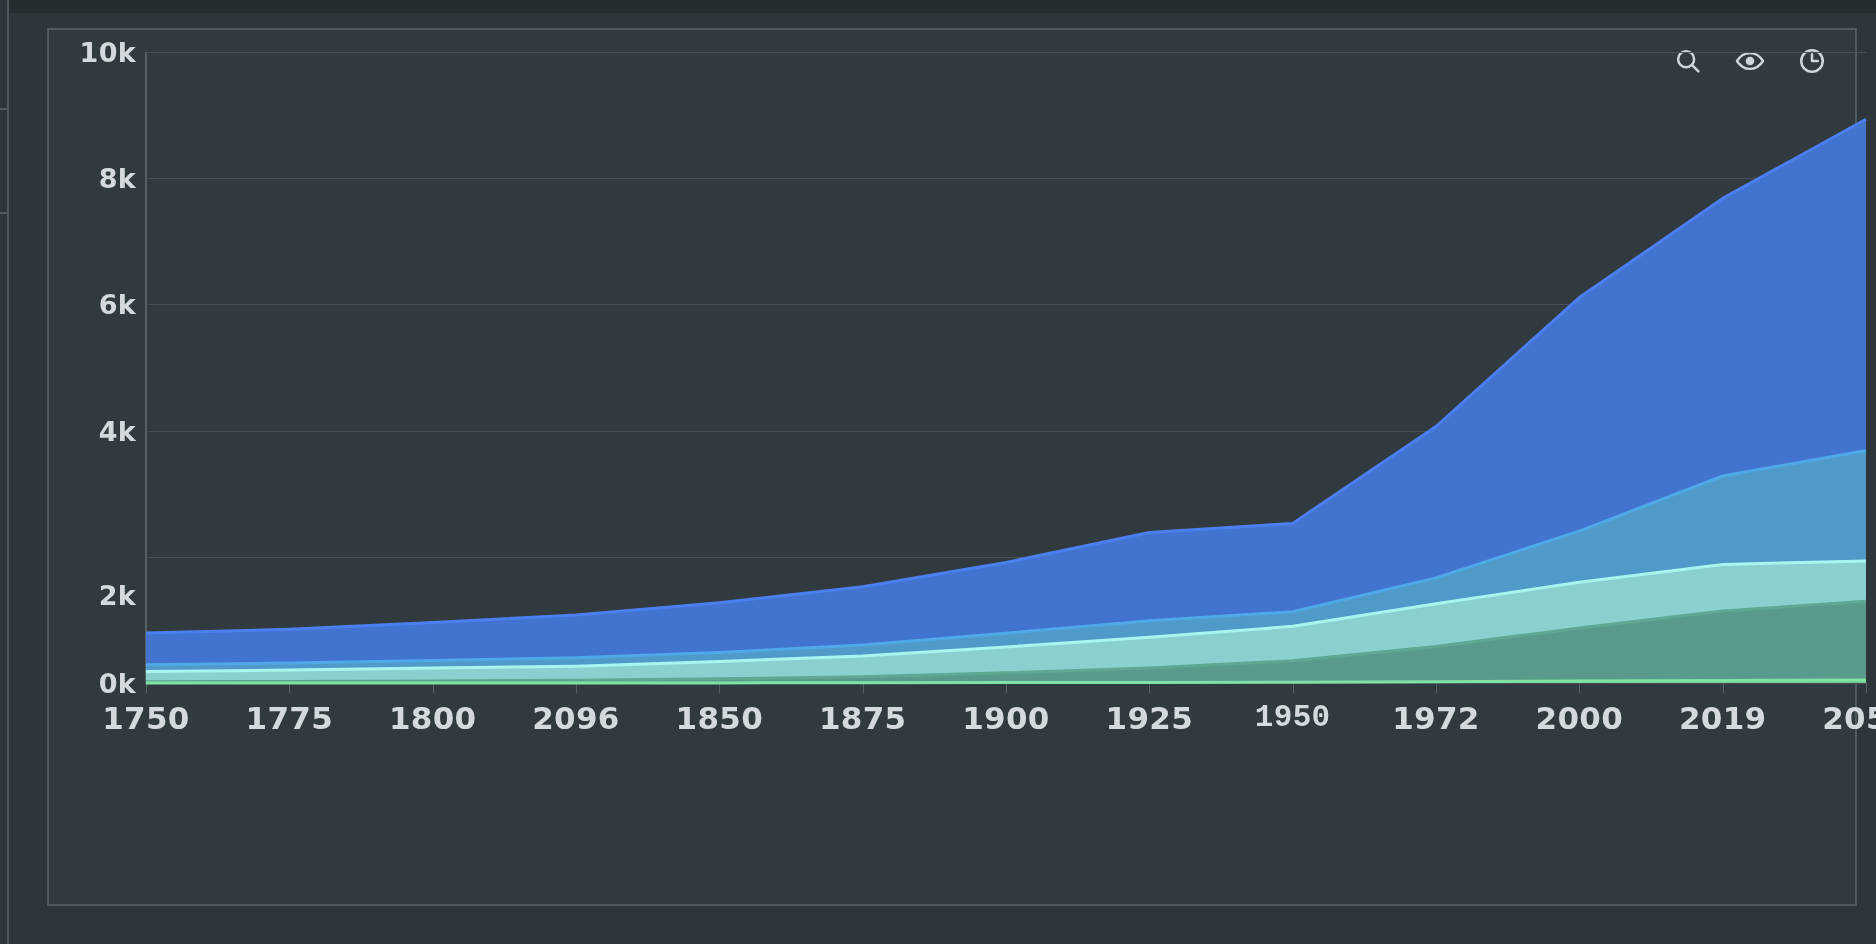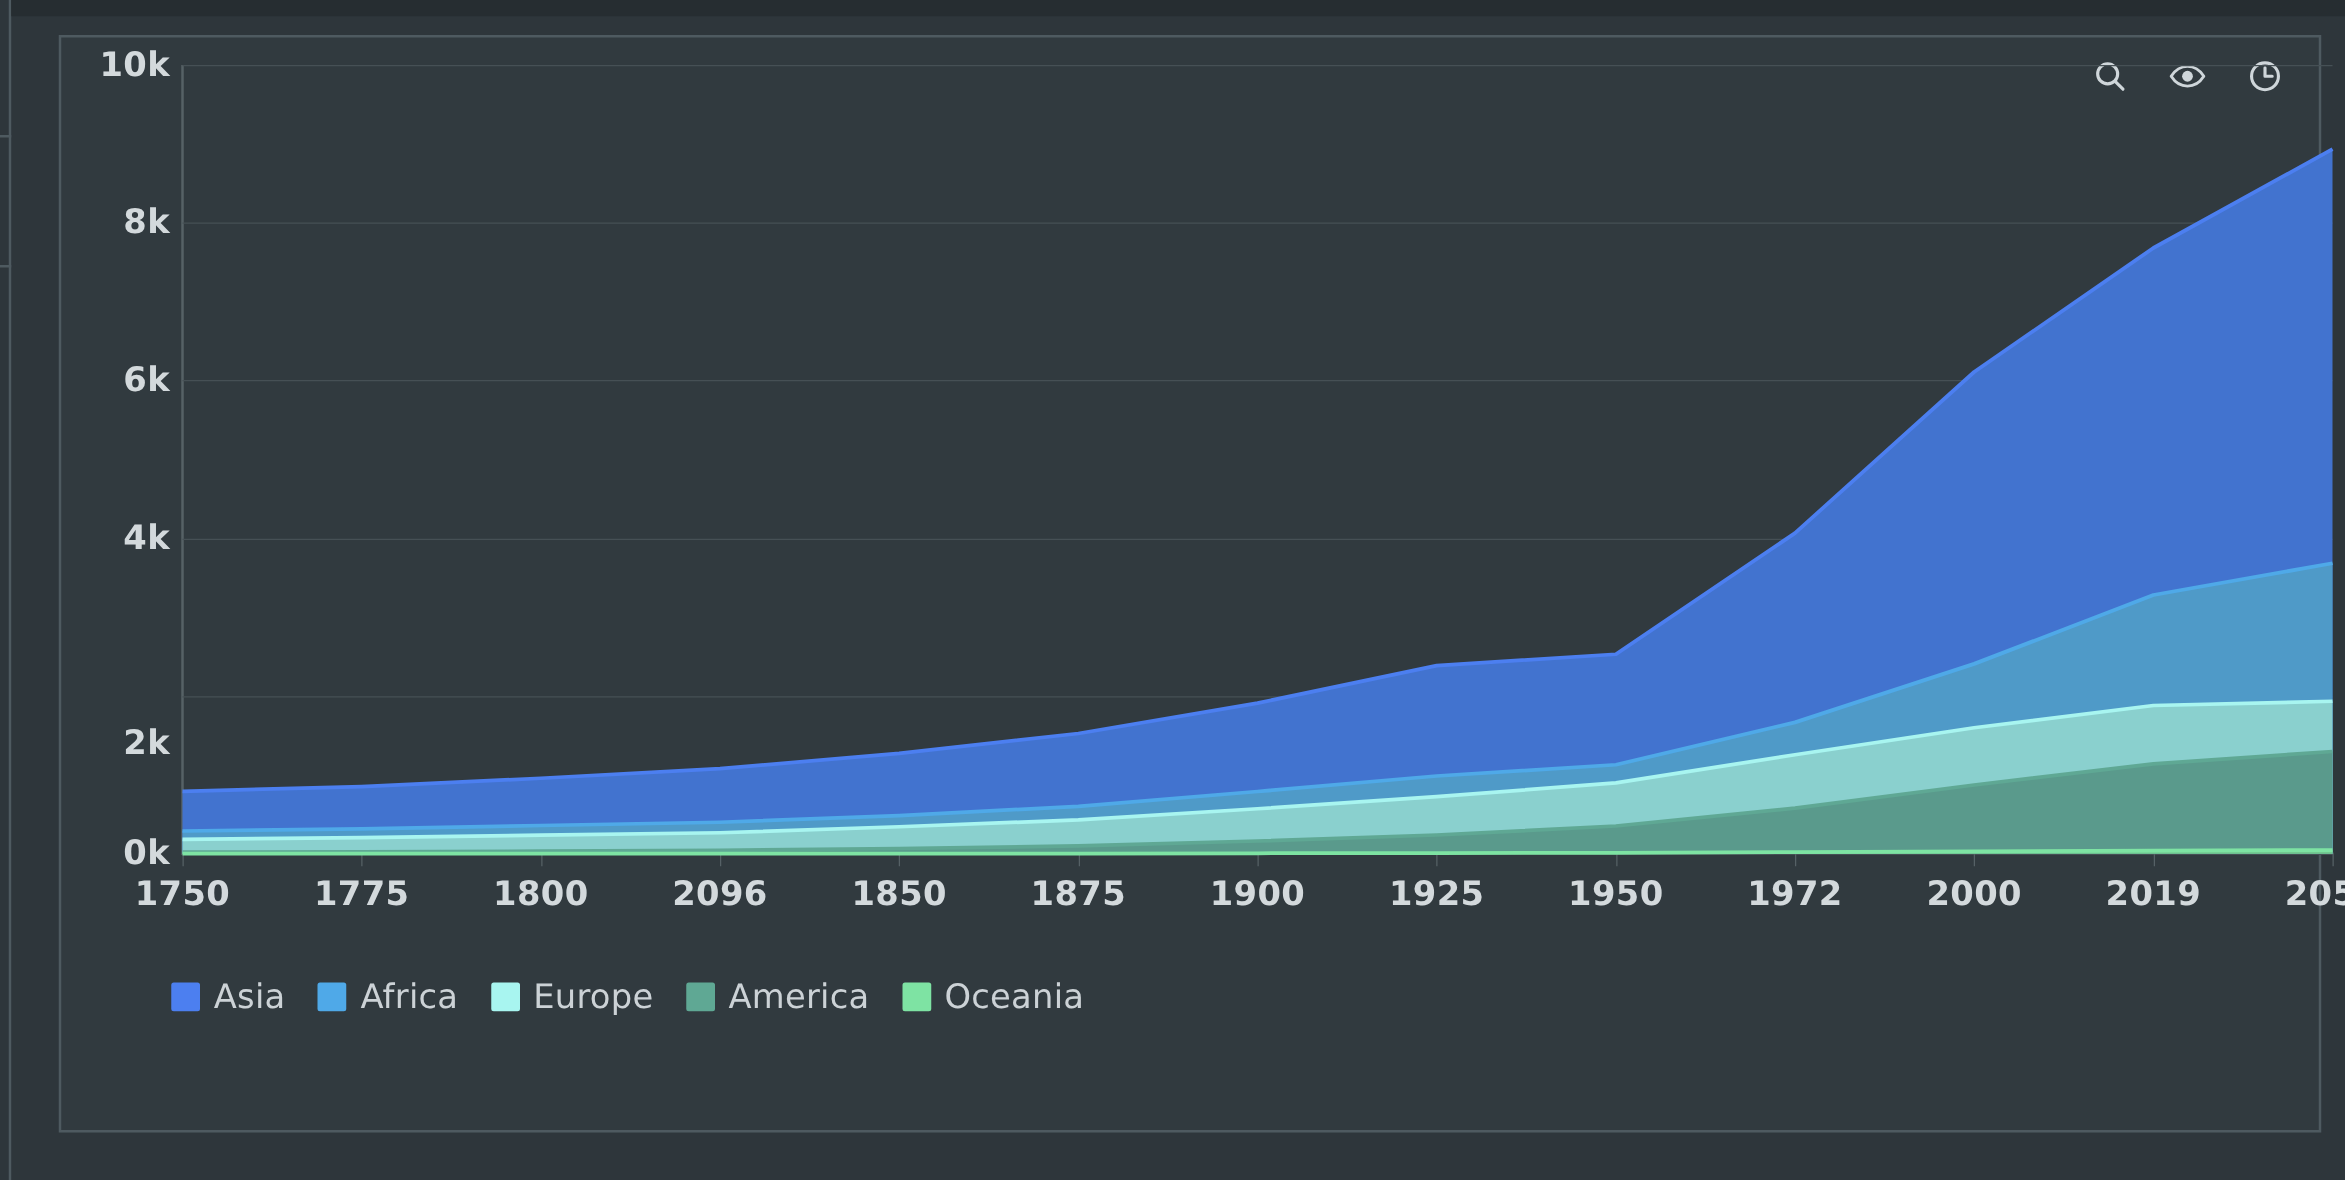--- a/index.html
+++ b/index.html
@@ -30,21 +30,21 @@
   .plot { position: absolute; left: 97px; top: 22px; width: 1720px; height: 630px; }
   .gridline { position: absolute; left: 0; width: 100%; height: 1px; background: #465055; }
 
   .ytick {
     position: absolute; right: 1730px; width: 120px; text-align: right;
     color: #d3d9dc; font-size: 27px; font-weight: bold; letter-spacing: .3px;
     transform: translateY(-50%); white-space: nowrap;
   }
   .xtick {
     position: absolute; top: 648px; width: 160px; text-align: center;
-    color: #d3d9dc; font-size: 27px; font-weight: bold; letter-spacing: .3px;
+    color: #d3d9dc; font-size: 31px; font-weight: bold; letter-spacing: .3px;
     transform: translateX(-50%); white-space: nowrap;
   }
   .xtickmark { position: absolute; top: 630px; width: 1px; height: 11px; background: #566166; }
   .axis-line { position: absolute; top: 630px; left: 0; width: 100%; height: 2px; background: #566166; }
   .axis-line-y { position: absolute; top: 0; left: -1px; width: 2px; height: 632px; background: #566166; }
 
   
   .areasvg { position: absolute; left: 0; top: 0; width: 1720px; height: 631px; overflow: visible; }
 
   
@@ -122,21 +122,21 @@
           <div class="xtick" style="left: 430px;">2096</div>
           <div class="xtickmark" style="left: 573.333px;"></div>
           <div class="xtick" style="left: 573.333px;">1850</div>
           <div class="xtickmark" style="left: 716.667px;"></div>
           <div class="xtick" style="left: 716.667px;">1875</div>
           <div class="xtickmark" style="left: 860px;"></div>
           <div class="xtick" style="left: 860px;">1900</div>
           <div class="xtickmark" style="left: 1003.33px;"></div>
           <div class="xtick" style="left: 1003.33px;">1925</div>
           <div class="xtickmark" style="left: 1146.67px;"></div>
-          <div class="xtick" style="left: 1146.67px;">1950</div>
+          <div class="xtick" style="left: 1146.67px; font-family: Liberation Mono, monospace;">1950</div>
           <div class="xtickmark" style="left: 1290px;"></div>
           <div class="xtick" style="left: 1290px;">1972</div>
           <div class="xtickmark" style="left: 1433.33px;"></div>
           <div class="xtick" style="left: 1433.33px;">2000</div>
           <div class="xtickmark" style="left: 1576.67px;"></div>
           <div class="xtick" style="left: 1576.67px;">2019</div>
           <div class="xtickmark" style="left: 1720px;"></div>
           <div class="xtick" style="left: 1720px;">2050</div>
         </div>
 
@@ -147,37 +147,15 @@
           <path d="M0.0,612.8 L143.3,611.1 L286.7,608.4 L430.0,605.8 L573.3,600.5 L716.7,593.1 L860.0,581.2 L1003.3,568.8 L1146.7,559.8 L1290.0,525.9 L1433.3,479.1 L1576.7,424.0 L1720.0,398.6" fill="none" stroke="#4FA9E8" stroke-width="3" stroke-linejoin="round"></path>
           <path d="M0.0,619.5 L143.3,618.1 L286.7,616.1 L430.0,614.2 L573.3,609.4 L716.7,603.9 L860.0,595.0 L1003.3,585.3 L1146.7,574.3 L1290.0,551.8 L1433.3,530.2 L1576.7,512.4 L1720.0,509.0 L1720,631 L0,631 Z" fill="#8AD0CE"></path>
           <path d="M0.0,619.5 L143.3,618.1 L286.7,616.1 L430.0,614.2 L573.3,609.4 L716.7,603.9 L860.0,595.0 L1003.3,585.3 L1146.7,574.3 L1290.0,551.8 L1433.3,530.2 L1576.7,512.4 L1720.0,509.0" fill="none" stroke="#A8F5F0" stroke-width="3" stroke-linejoin="round"></path>
           <path d="M0.0,629.7 L143.3,629.5 L286.7,628.9 L430.0,628.3 L573.3,626.8 L716.7,624.7 L860.0,620.8 L1003.3,616.0 L1146.7,608.8 L1290.0,594.5 L1433.3,576.0 L1576.7,559.1 L1720.0,549.2 L1720,631 L0,631 Z" fill="#5A9A8C"></path>
           <path d="M0.0,629.7 L143.3,629.5 L286.7,628.9 L430.0,628.3 L573.3,626.8 L716.7,624.7 L860.0,620.8 L1003.3,616.0 L1146.7,608.8 L1290.0,594.5 L1433.3,576.0 L1576.7,559.1 L1720.0,549.2" fill="none" stroke="#5FA894" stroke-width="3" stroke-linejoin="round"></path>
           <path d="M0.0,630.9 L143.3,630.9 L286.7,630.9 L430.0,630.9 L573.3,630.9 L716.7,630.8 L860.0,630.6 L1003.3,630.4 L1146.7,630.2 L1290.0,629.7 L1433.3,629.0 L1576.7,628.5 L1720.0,628.0 L1720,631 L0,631 Z" fill="#72C98F"></path>
           <path d="M0.0,630.9 L143.3,630.9 L286.7,630.9 L430.0,630.9 L573.3,630.9 L716.7,630.8 L860.0,630.6 L1003.3,630.4 L1146.7,630.2 L1290.0,629.7 L1433.3,629.0 L1576.7,628.5 L1720.0,628.0" fill="none" stroke="#7EE3A3" stroke-width="3" stroke-linejoin="round"></path>
         </svg>
     </div>
 
-    <div class="legend" id="legend">
-        <div class="legend-item">
-          <span class="legend-swatch" style="background: rgb(76, 127, 240);"></span>
-          <span class="legend-label">Asia</span>
-        </div>
-        <div class="legend-item">
-          <span class="legend-swatch" style="background: rgb(79, 169, 232);"></span>
-          <span class="legend-label">Africa</span>
-        </div>
-        <div class="legend-item">
-          <span class="legend-swatch" style="background: rgb(168, 245, 240);"></span>
-          <span class="legend-label">Europe</span>
-        </div>
-        <div class="legend-item">
-          <span class="legend-swatch" style="background: rgb(95, 168, 148);"></span>
-          <span class="legend-label">America</span>
-        </div>
-        <div class="legend-item">
-          <span class="legend-swatch" style="background: rgb(126, 227, 163);"></span>
-          <span class="legend-label">Oceania</span>
-        </div>
-      </div>
 
   </div>
 </div>
 
 </body></html>

